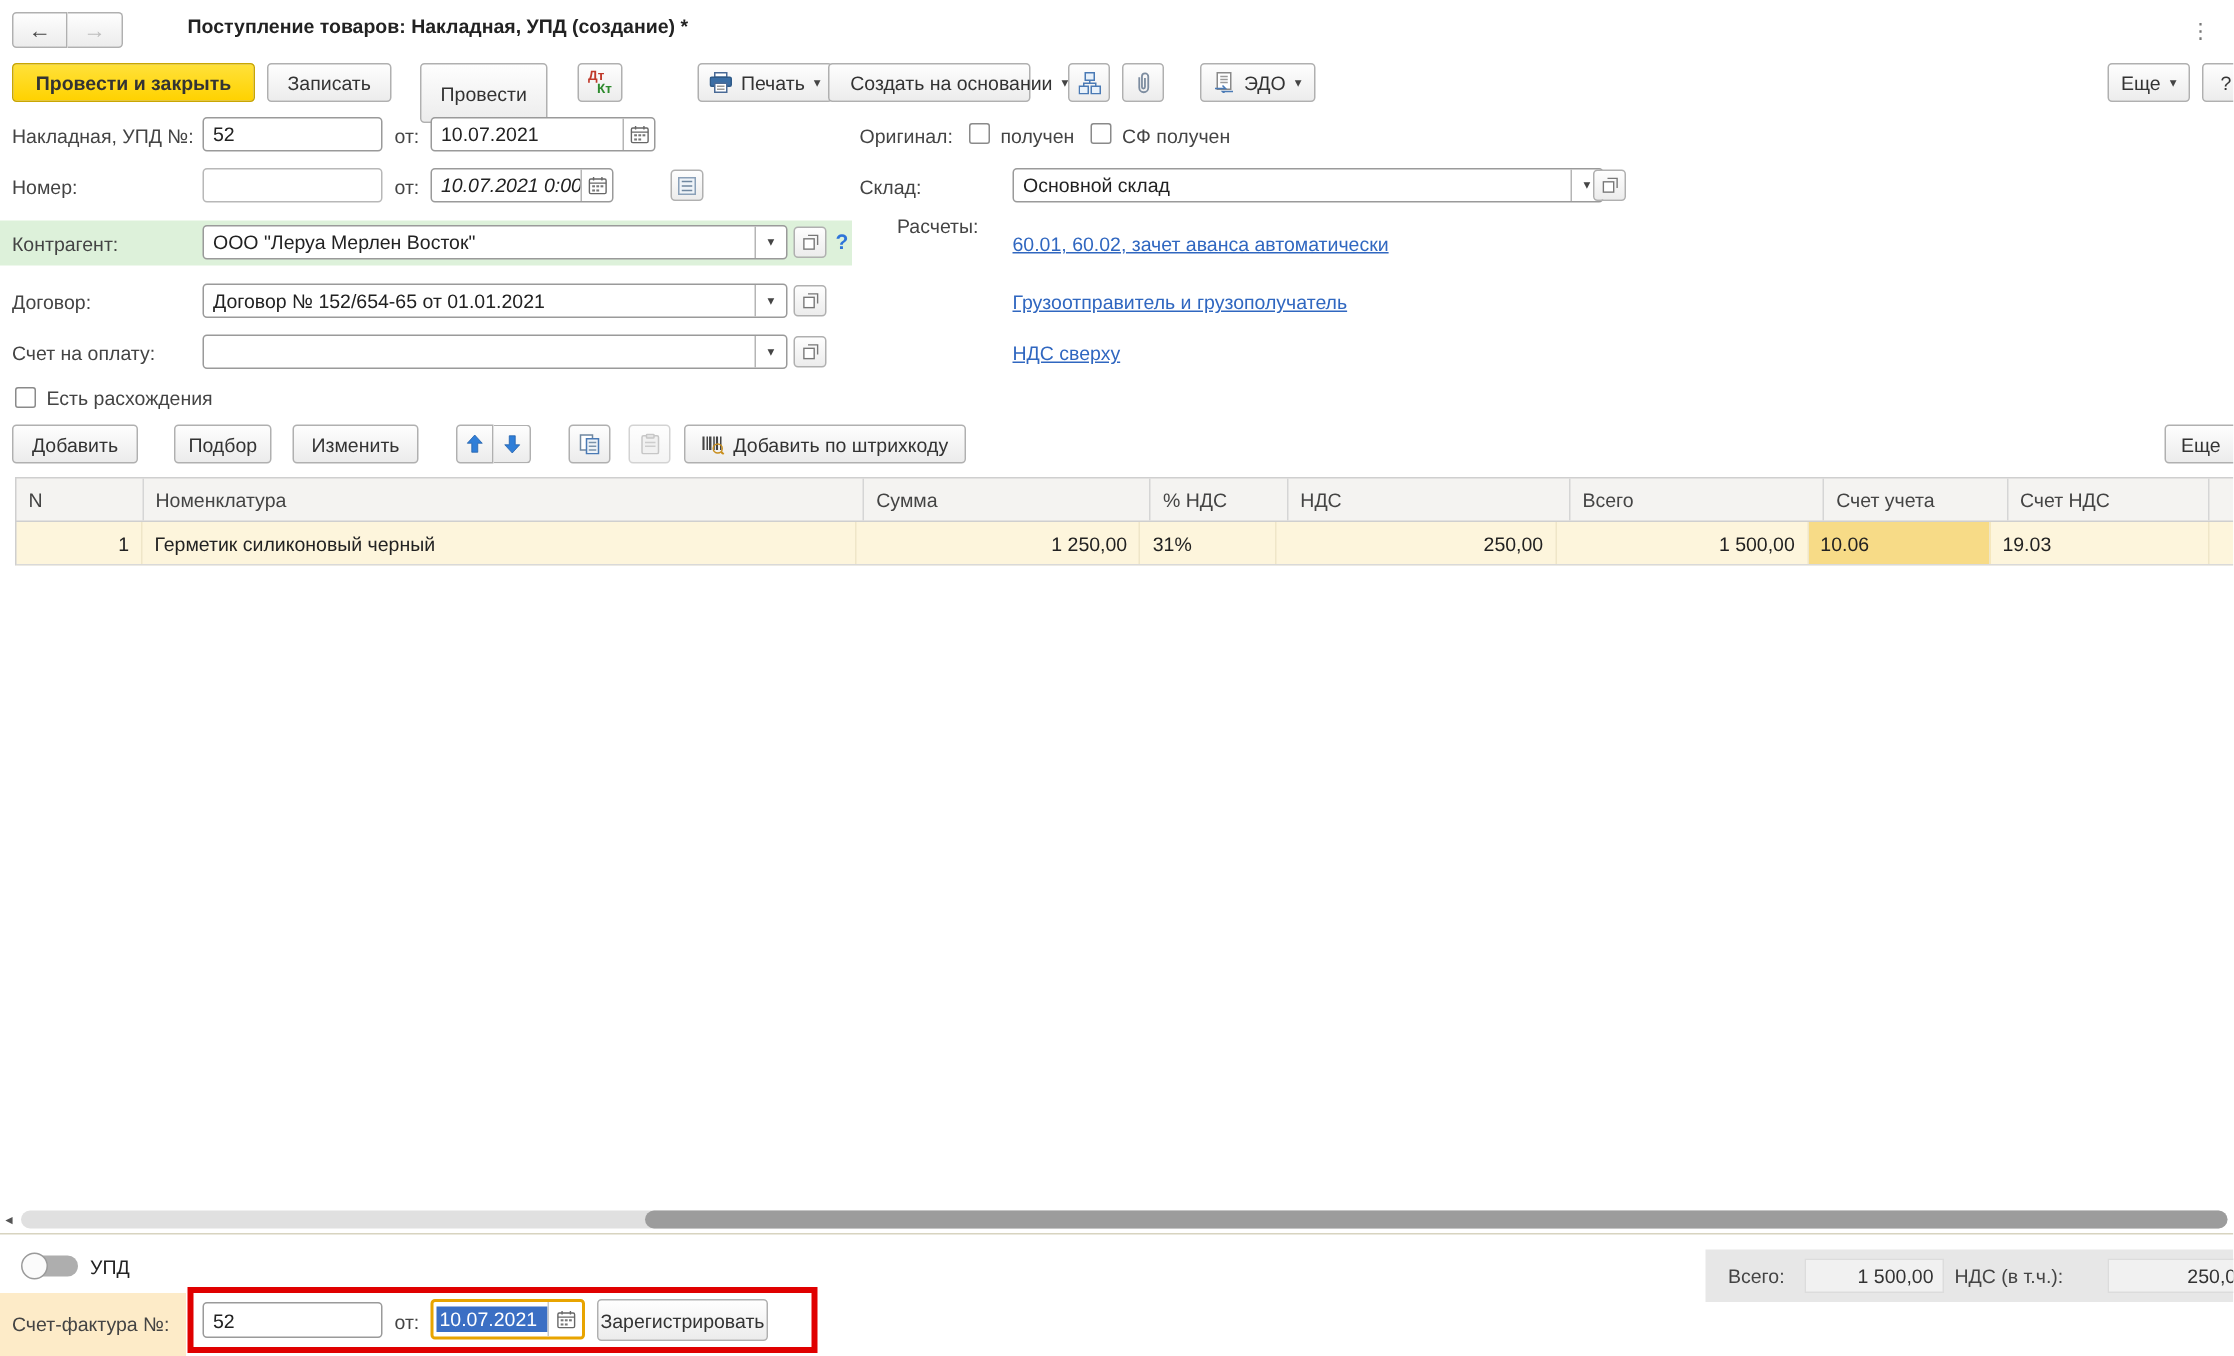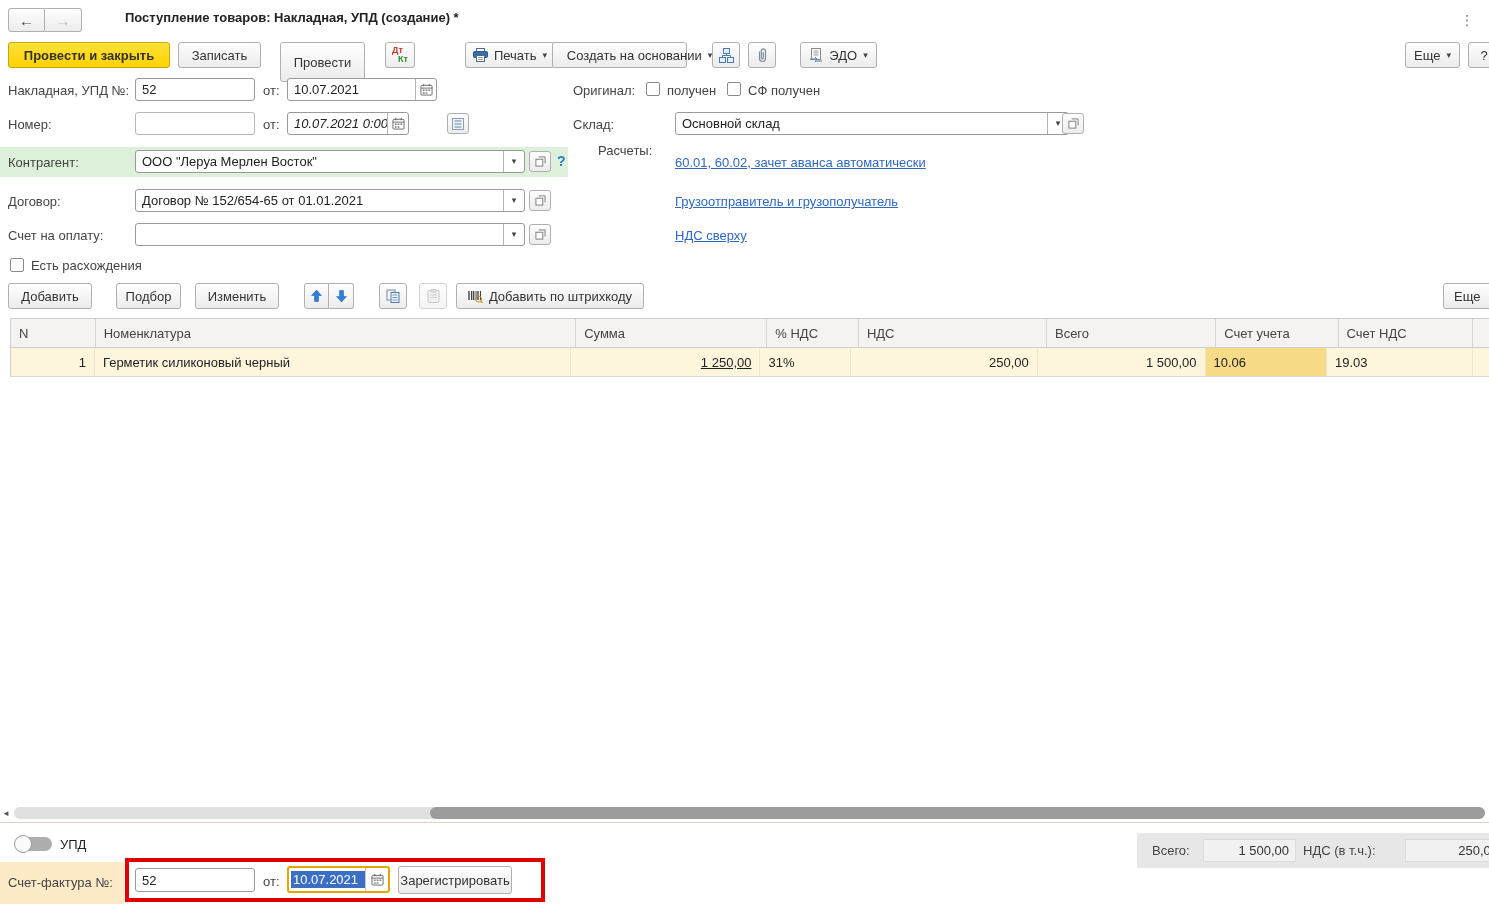--- a/index.html
+++ b/index.html
@@ -333,21 +333,21 @@
     <div class="hdr-cell" style="width:92px;">% НДС</div>
     <div class="hdr-cell" style="width:189px;">НДС</div>
     <div class="hdr-cell" style="width:170px;">Всего</div>
     <div class="hdr-cell" style="width:123px;">Счет учета</div>
     <div class="hdr-cell" style="width:135px;">Счет НДС</div>
     <div class="hdr-cell" style="flex:1;border-right:none;"></div>
   </div>
   <div class="abs" style="left:10px;top:348px;width:1479px;height:29px;background:#fdf5dc;border-bottom:1px solid #d9d9d9;border-left:1px solid #cfcfcf;display:flex;">
     <div class="row-cell num" style="width:85px;">1</div>
     <div class="row-cell" style="width:483px;">Герметик силиконовый черный</div>
-    <div class="row-cell num" style="width:192px;text-decoration:underline;">1 250,00</div>
+    <div class="row-cell num" style="width:192px;">1 250,00</div>
     <div class="row-cell" style="width:92px;">31%</div>
     <div class="row-cell num" style="width:189px;">250,00</div>
     <div class="row-cell num" style="width:170px;">1 500,00</div>
     <div class="row-cell" style="width:123px;background:#f7db87;">10.06</div>
     <div class="row-cell" style="width:148px;">19.03</div>
     <div class="row-cell" style="flex:1;border-right:none;"></div>
   </div>
 
   <div class="abs" style="left:2px;top:807px;width:10px;height:12px;display:flex;align-items:center;color:#555;font-size:8px;">◄</div>
   <div class="abs" style="left:14px;top:807px;width:1471px;height:12px;background:#e0e0e0;border-radius:6px;">

